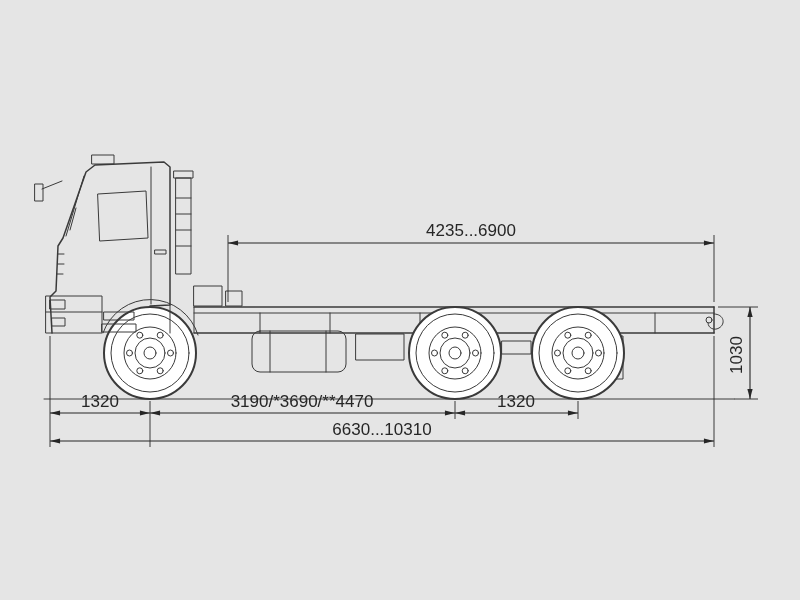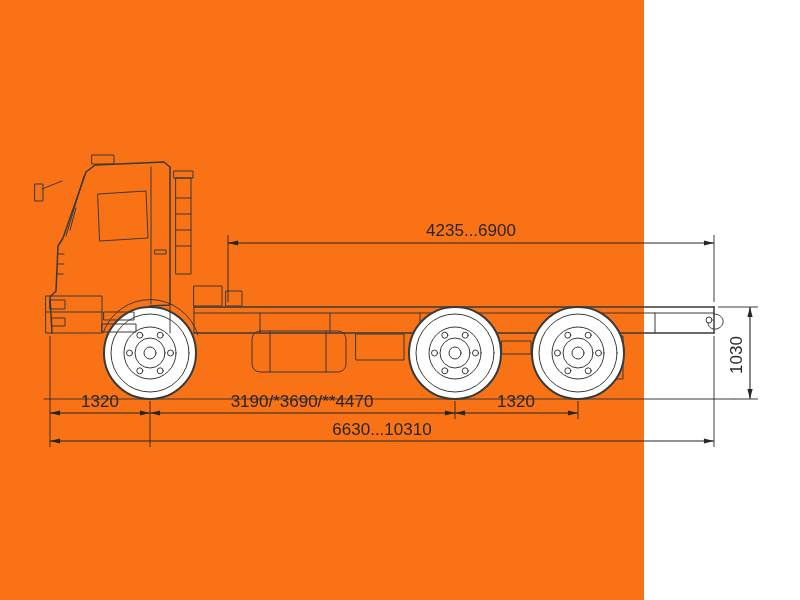--- a/index.html
+++ b/index.html
@@ -1,21 +1,21 @@
 <!DOCTYPE html>
 <html style="--line: #3a3a3a; --dim: #262626;"><head>
 <meta charset="utf-8">
 <style>
   :root{
     --line:#3a3a3a;
     --dim:#262626;
   }
   html,body{margin:0;padding:0;background:#fff;}
   .stage{
-    width:644px;height:600px;background:#f97316;position:relative;
+    width:800px;height:600px;background:#e5e5e5;position:relative;
     font-family:"Liberation Sans",sans-serif;
   }
   svg{display:block;}
   .outline{stroke:var(--line);stroke-width:1.5;fill:none;stroke-linejoin:round;stroke-linecap:round;}
   .thin{stroke:var(--line);stroke-width:1;fill:none;stroke-linejoin:round;stroke-linecap:round;}
   .fillwhite{fill:#ffffff;}
   .dimline{stroke:var(--dim);stroke-width:1.1;fill:none;}
   .ext{stroke:var(--dim);stroke-width:0.9;fill:none;}
   .dimtext{font-family:"Liberation Sans",sans-serif;font-size:17px;fill:var(--dim);}
   .arrowhead{fill:var(--dim);}

